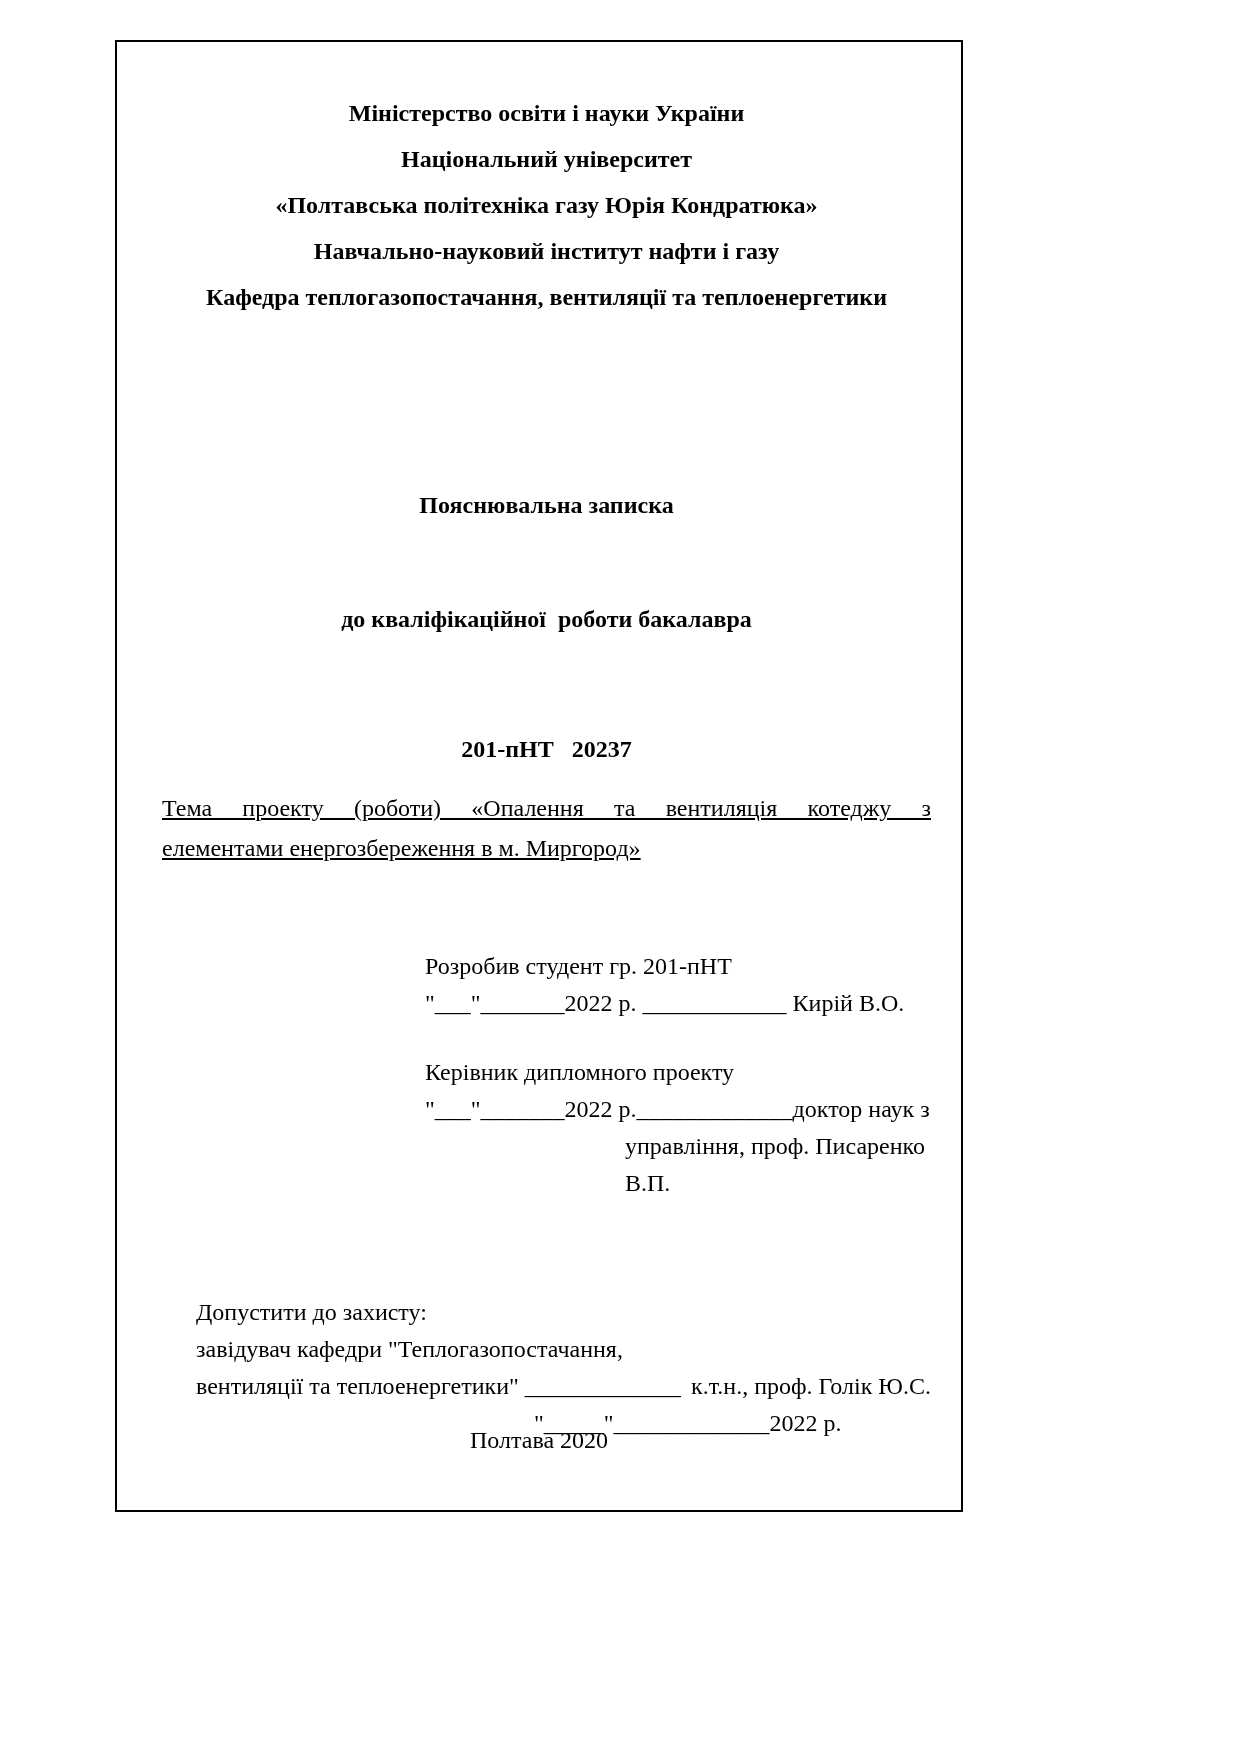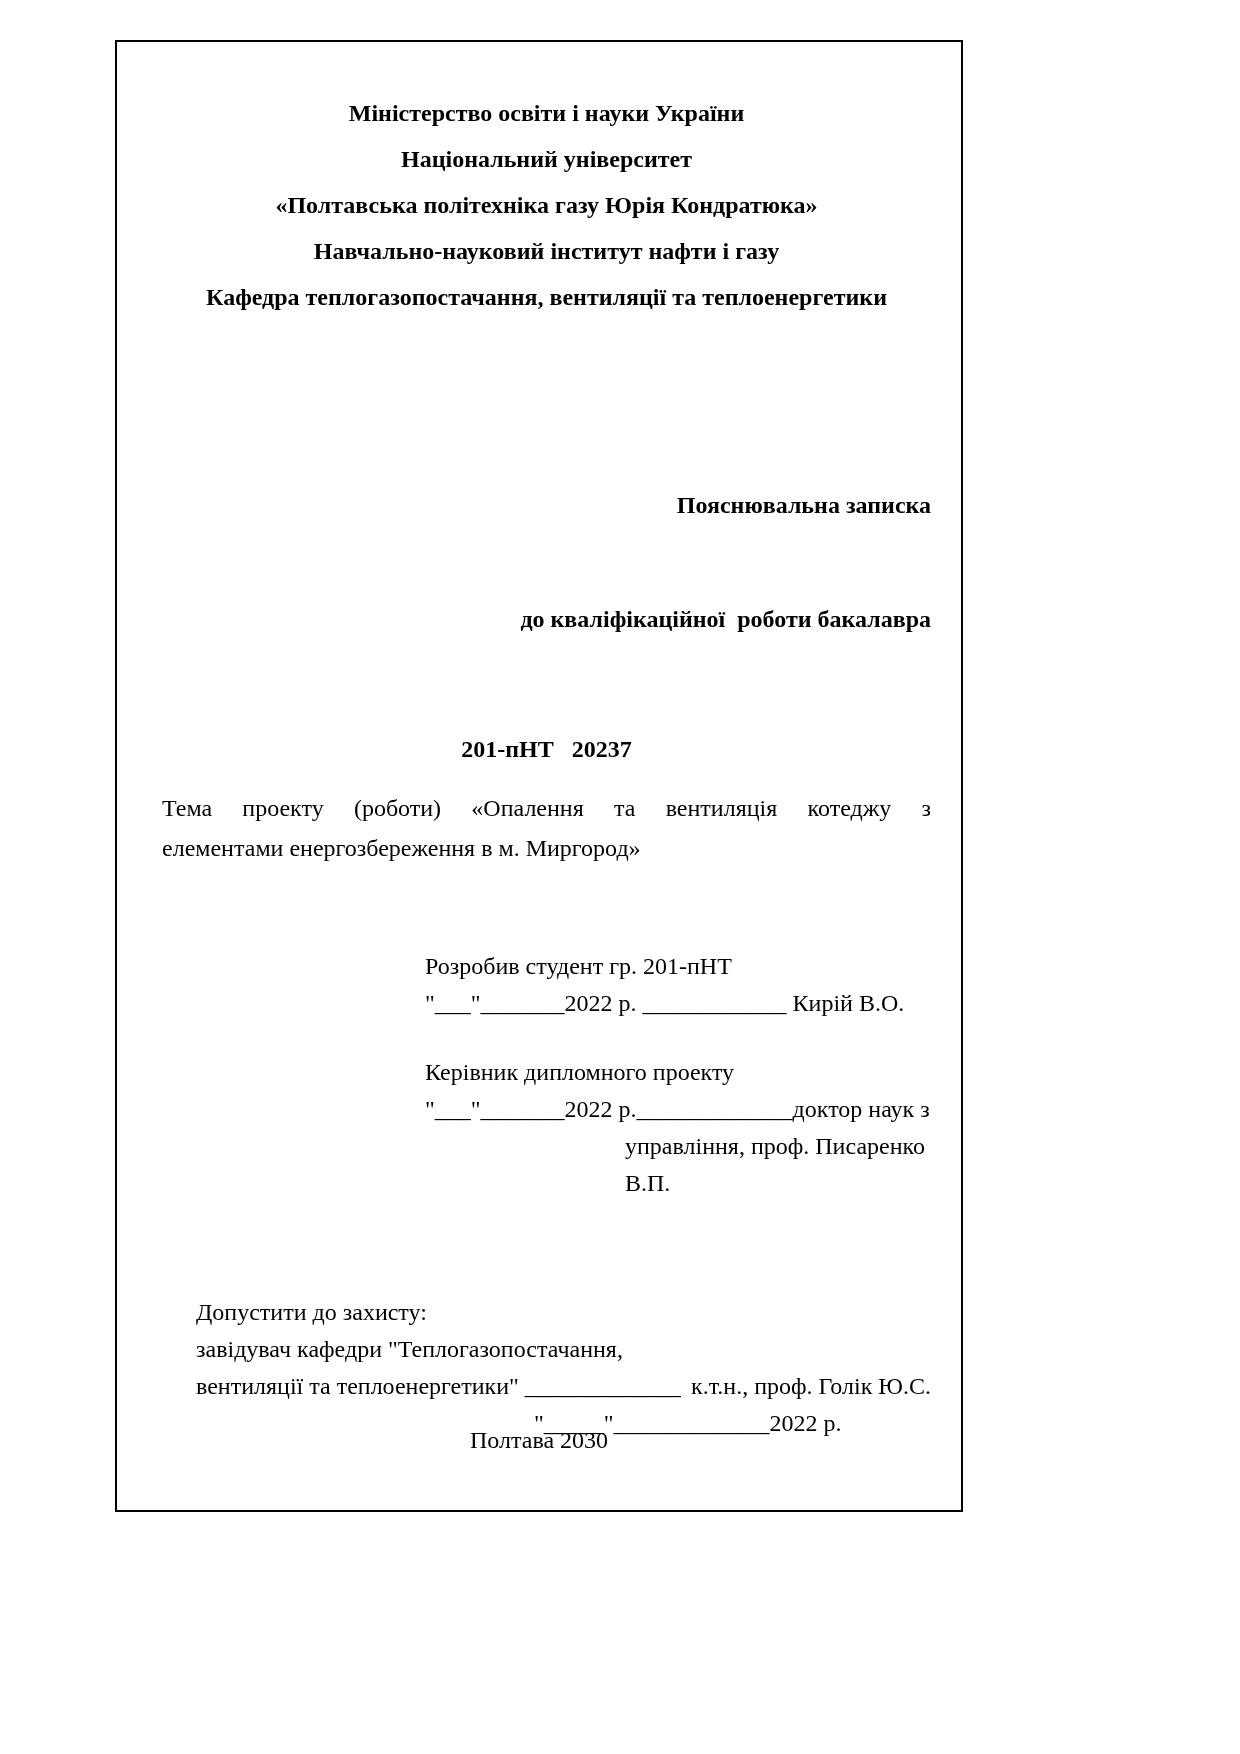--- a/index.html
+++ b/index.html
@@ -26,38 +26,39 @@
     position: absolute;
   }
   .header {
     text-align: center;
     font-weight: bold;
     font-size: 24px;
     line-height: 46px;
   }
   .title-block {
     margin-top: 90px;
-    text-align: right;
+    text-align: center;
     font-weight: bold;
     font-size: 24px;
     line-height: 38px;
     white-space: pre-wrap;
   }
   .code-line {
     margin-top: 16px;
     text-align: center;
     font-weight: bold;
     font-size: 24px;
     line-height: 38px;
     white-space: pre-wrap;
   }
   .topic {
     margin-top: 20px;
     font-size: 24px;
     line-height: 40px;
+    text-decoration: underline;
   }
   .topic-line1 {
     display: block;
     text-align: justify;
     text-align-last: justify;
   }
   .topic-line2 {
     display: block;
     text-align: left;
   }
@@ -139,15 +140,15 @@
   <div class="approval">
     <span class="line">Допустити до захисту:</span>
     <span class="line">завідувач кафедри "Теплогазопостачання,</span>
     <div class="approval-row">
       <span>вентиляції та теплоенергетики" _____________</span>
       <span>к.т.н., проф. Голік Ю.С.</span>
     </div>
     <span class="line approval-date">"_____"_____________2022 р.</span>
   </div>
 
-  <div class="footer">Полтава 2030</div>
+  <div class="footer">Полтава 2020</div>
 
 </div>
 
 </body></html>

